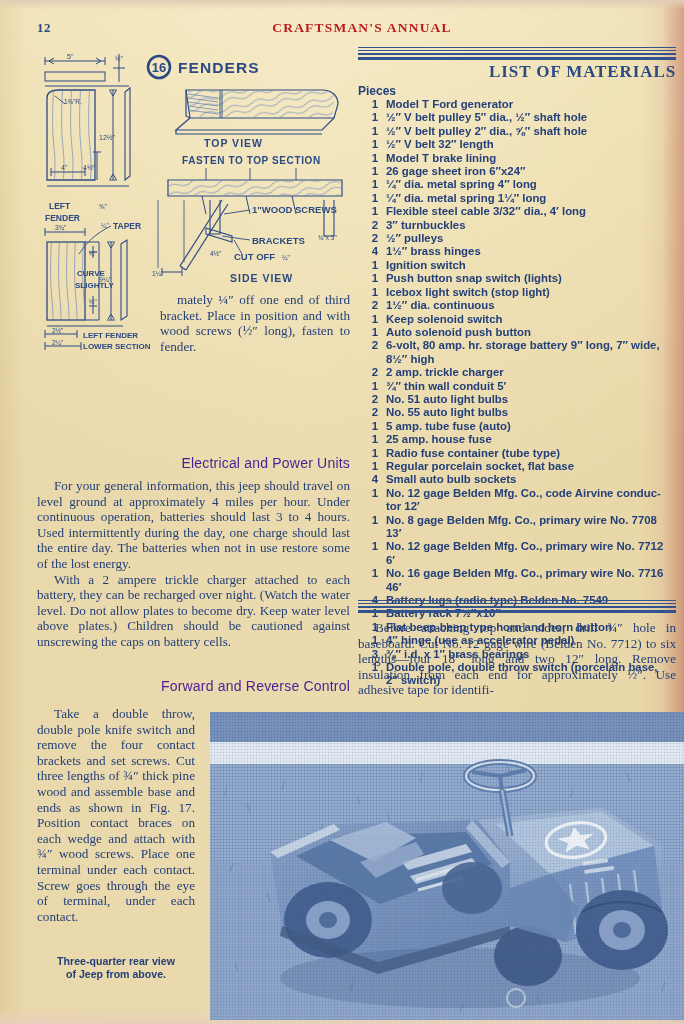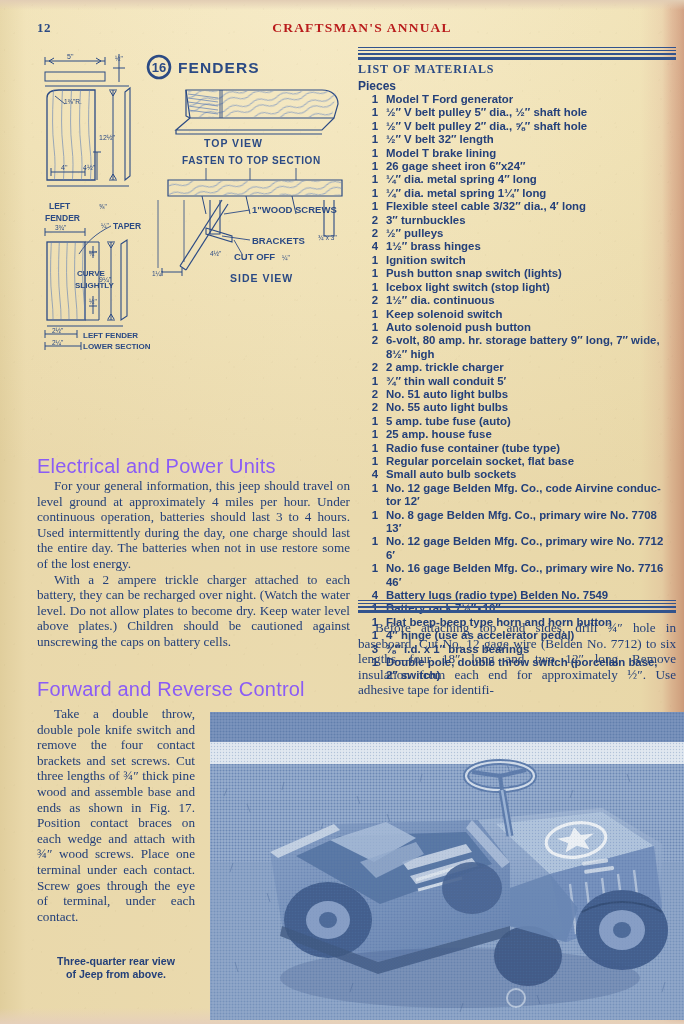--- a/index.html
+++ b/index.html
@@ -46,36 +46,36 @@
 
   
   .rule-stack{position:absolute;}
   .rule-stack i{display:block;background:#32538d;}
   .rule-stack i.thin{height:1px;margin-bottom:2px;}
   .rule-stack i.mid{height:2px;margin-bottom:2px;}
   .rule-stack i.thick{height:3px;margin-bottom:0;}
 
   
   #rightcol{position:absolute;left:358px;top:62px;width:318px;}
-  #lom-title{text-align:left;font-weight:bold;font-size:12px;color:#2b4a84;
+  #lom-title{text-align:right;font-weight:bold;font-size:17px;color:#2b4a84;
              letter-spacing:.9px;font-family:"Liberation Serif",serif;}
   #pieces-head{font-weight:bold;font-size:12px;color:#24407a;margin-top:2px;
                font-family:"Liberation Sans",sans-serif;}
   .mat-row{display:flex;font-family:"Liberation Sans",sans-serif;font-weight:bold;
            font-size:11.4px;line-height:13.4px;color:#24407a;}
   .mat-qty{width:20px;flex:0 0 20px;text-align:right;padding-right:8px;}
   .mat-txt{flex:1;}
   .mat-cont{padding-left:28px;}
 
   
   .body-txt{font-family:"Liberation Serif",serif;color:#24407a;
             font-size:13.2px;line-height:15.6px;text-align:justify;}
   .body-txt p{margin:0;text-indent:17px;}
-  .sec-head{font-family:"Liberation Sans",sans-serif;color:#8b5cf6;
-            font-size:20px;letter-spacing:.2px;font-weight:400;}
+  .sec-head{font-family:"Liberation Sans",sans-serif;color:#4c1d95;
+            font-size:14px;letter-spacing:.2px;font-weight:400;text-align:right;}
 
   #colA{position:absolute;left:160px;top:292px;width:190px;}
   #colB{position:absolute;left:37px;top:370px;width:313px;}
   #elec-head{position:absolute;left:37px;top:455px;width:313px;}
   #colC{position:absolute;left:37px;top:478px;width:313px;}
   #fwd-head{position:absolute;left:37px;top:678px;width:313px;}
   #colD{position:absolute;left:37px;top:706px;width:158px;}
   #caption{position:absolute;left:37px;top:955px;width:158px;text-align:center;
            font-family:"Liberation Sans",sans-serif;font-weight:bold;font-size:10.6px;
            line-height:12.6px;color:#24407a;}
@@ -492,20 +492,23 @@
     <i class="thin"></i>
       <i class="thin"></i>
       <i class="mid"></i>
       <i class="thick"></i>
   </div>
 
   <div id="rightpara" class="body-txt">
     <p>Before attaching top and sides, drill ¾″ hole in baseboard. Cut No. 12 gage wire (Belden No. 7712) to six lengths—four 18″ long and two 12″ long.  Remove insulation from each end for approximately ½″.  Use adhesive tape for identifi-</p>
   </div>
 
+  <div id="colA" class="body-txt">
+    <p>mately ¼″ off one end of third bracket. Place in position and with wood screws (½″ long), fasten to fender.</p>
+  </div>
 
 
   <div id="elec-head" class="sec-head">Electrical and Power Units</div>
 
   <div id="colC" class="body-txt">
     <p>For your general information, this jeep should travel on level ground at approximately 4 miles per hour. Under continuous operation, batteries should last 3 to 4 hours.  Used intermittently during the day, one charge should last the entire day. The batteries when not in use restore some of the lost energy.</p>
     <p>With a 2 ampere trickle charger attached to each battery, they can be recharged over night. (Watch the water level.  Do not allow plates to become dry.  Keep water level above plates.) Children should be cautioned against unscrewing the caps on battery cells.</p>
   </div>
 
   <div id="fwd-head" class="sec-head">Forward and Reverse Control</div>

